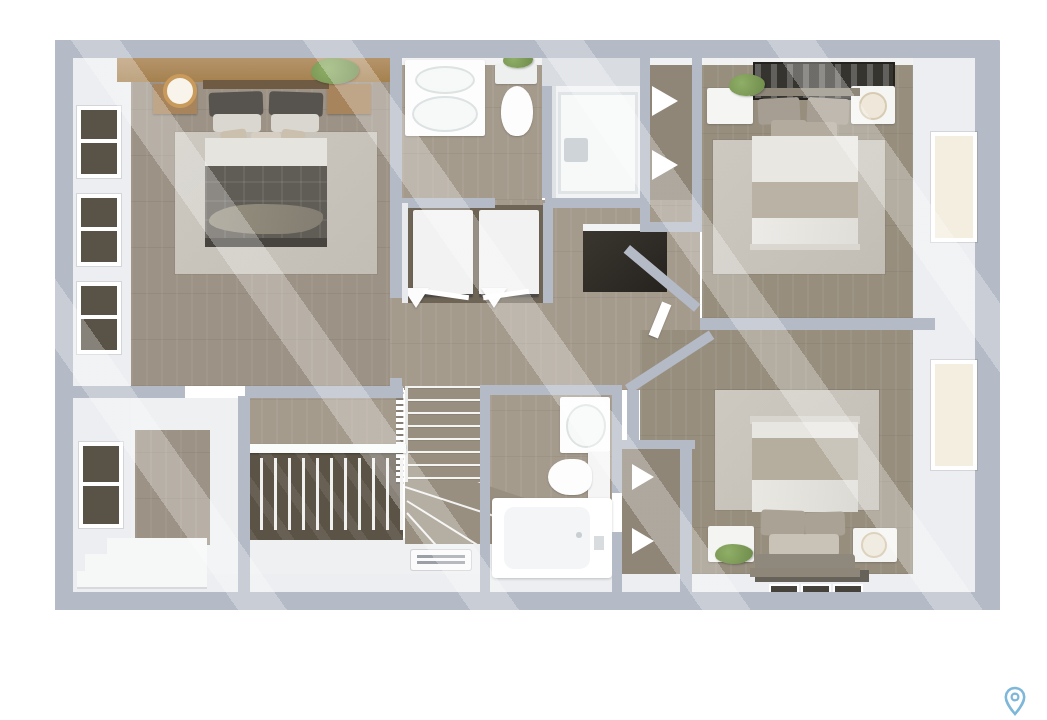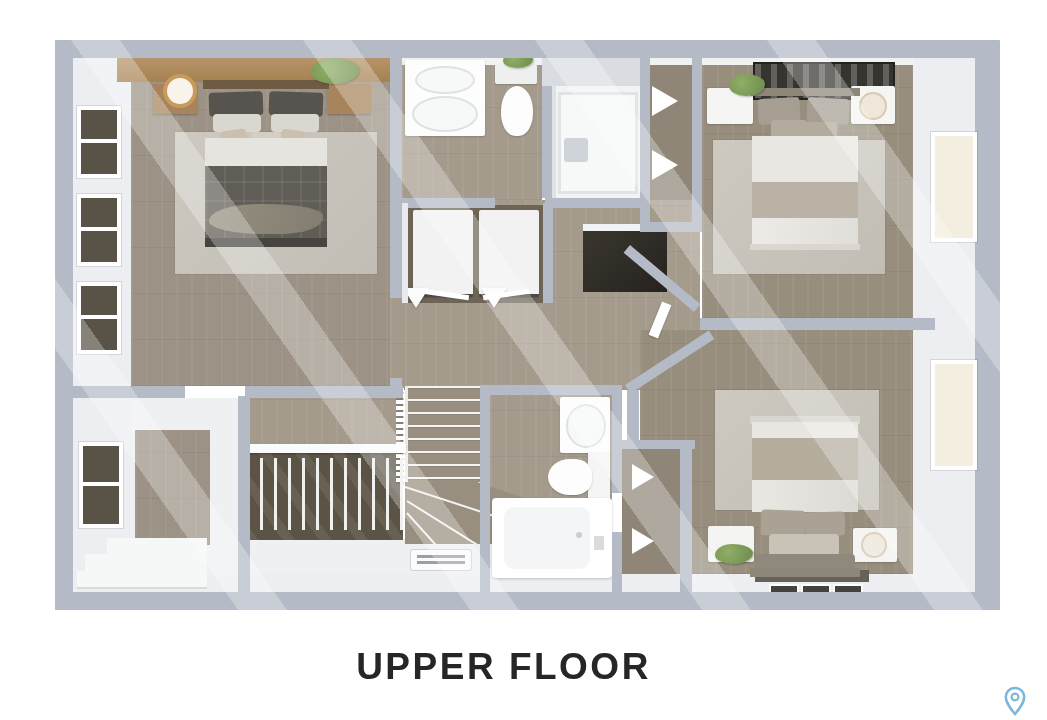--- a/index.html
+++ b/index.html
@@ -256,19 +256,18 @@
     </div>
     <div class="win win-dark" style="left:24px;top:402px;width:36px;height:78px;">
       <div class="a" style="left:0;top:36px;width:36px;height:4px;background:#ffffff;"></div>
     </div>
     <div class="win win-cream" style="left:876px;top:92px;width:38px;height:102px;"></div>
     <div class="win win-cream" style="left:876px;top:320px;width:38px;height:102px;"></div>
 
     <div class="wm"></div>
   </div>
 
-  <div id="floor-title">UPPER FLOOR</div>
 
   <svg class="a" style="left:1003px;top:686px;z-index:5;" width="24" height="30" viewBox="0 0 24 30">
     <path d="M12 2 C6.6 2 2.8 6 2.8 11.1 C2.8 17.8 12 28 12 28 C12 28 21.2 17.8 21.2 11.1 C21.2 6 17.4 2 12 2 Z" fill="none" stroke-width="2.6" stroke="#7db7d9"></path>
     <circle cx="12" cy="11" r="3.4" fill="none" stroke-width="2.2" stroke="#7db7d9"></circle>
   </svg>
 </div>
 
 </body></html>

